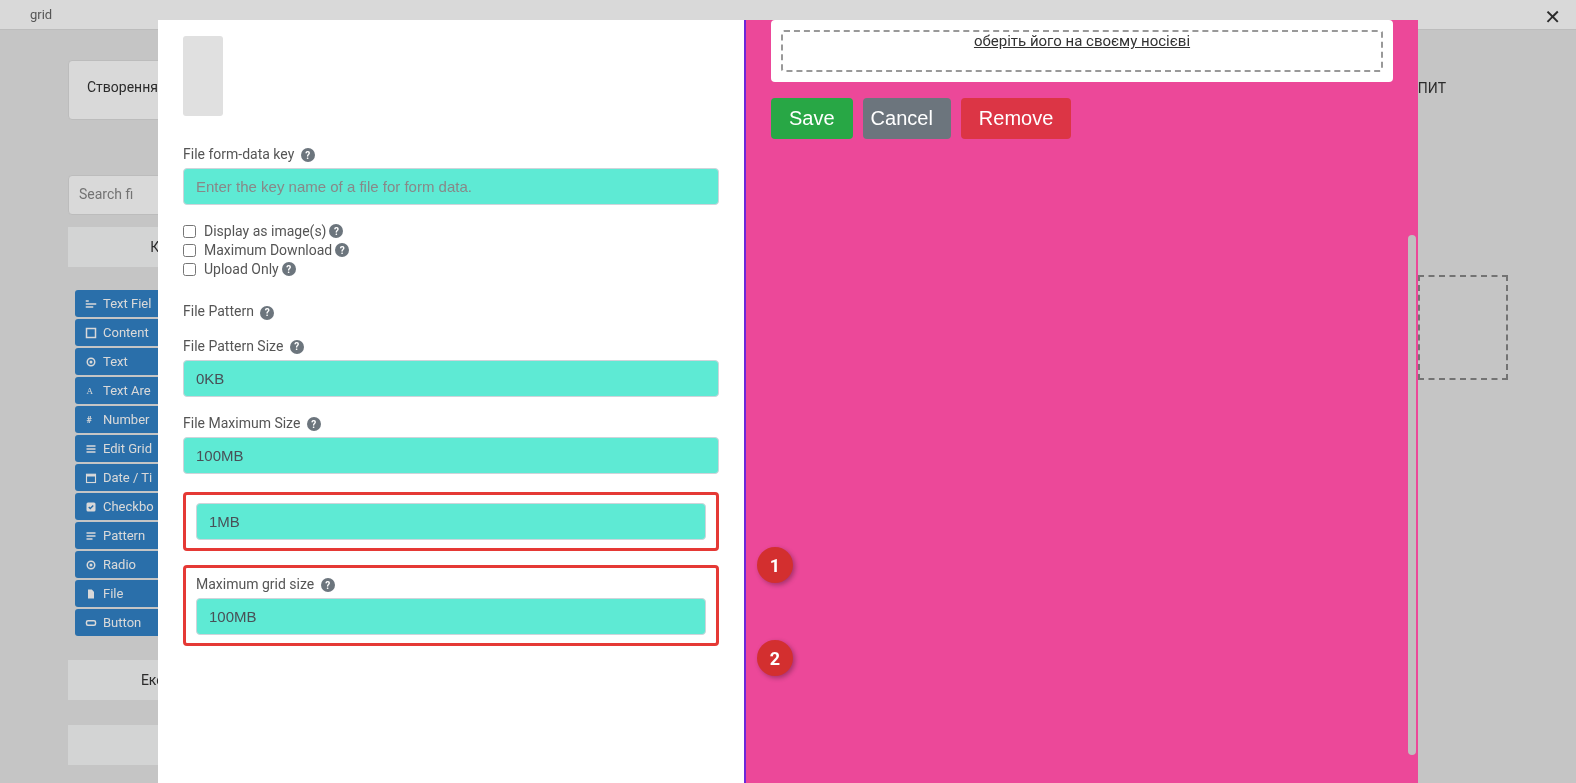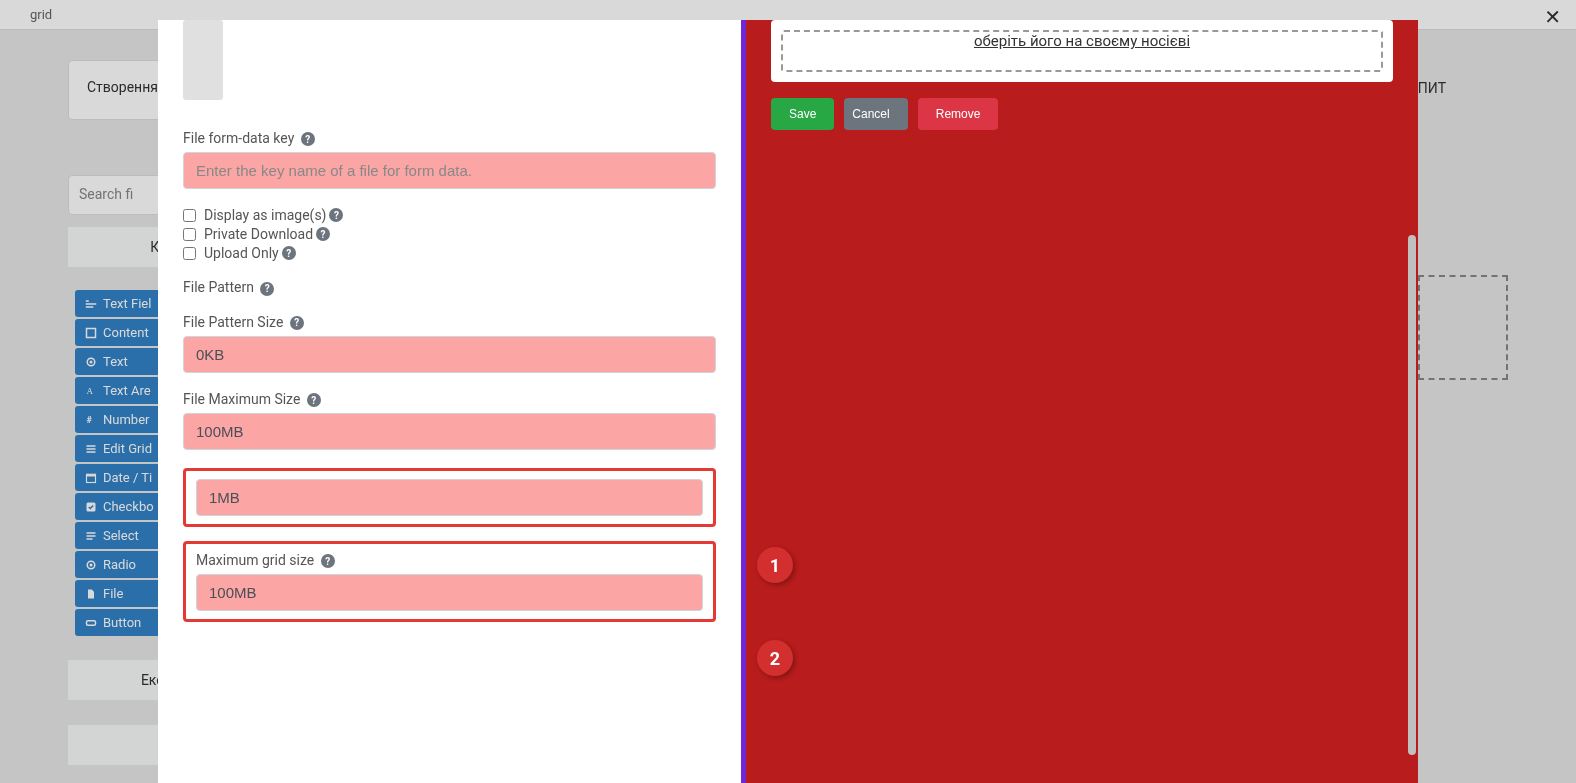--- a/index.html
+++ b/index.html
@@ -134,28 +134,28 @@
       position: absolute;
       top: 20px;
       left: 158px;
       right: 158px;
       bottom: 0;
       background: #fff;
       display: flex;
     }
     .modal-left {
       width: 588px;
-      padding: 0 25px 20px 25px;
+      padding: 16px 25px 20px 25px;
       overflow-y: auto;
-      border-right: 5px solid #6d28d9;
+      border-right: 2px solid #6d28d9;
     }
     .modal-right {
       flex: 1;
       padding: 0 25px 20px 25px;
-      background: #b91c1c;
+      background: #ec4899;
       position: relative;
       overflow-y: auto;
     }
     .modal-right-inner {
       padding-bottom: 20px;
     }
     .scrollbar-track {
       position: absolute;
       right: 2px;
       top: 10px;
@@ -203,28 +203,28 @@
       margin-left: 3px;
       vertical-align: middle;
     }
     .form-control {
       width: 100%;
       padding: 9px 12px;
       font-size: 15px;
       border: 1px solid #ced4da;
       border-radius: 4px;
       color: #495057;
-      background: #fca5a5;
+      background: #5eead4;
     }
     .form-control::placeholder {
       color: #888;
     }
     
     .checkbox-group {
-      margin-bottom: 18px;
+      margin-bottom: 26px;
     }
     .checkbox-row {
       display: flex;
       align-items: center;
       margin-bottom: 3px;
       font-size: 14px;
       color: #555;
     }
     .checkbox-row input[type="checkbox"] {
       margin-right: 8px;
@@ -278,21 +278,21 @@
       color: #333;
       text-decoration: underline;
     }
     
     .btn-row {
       display: flex;
       gap: 10px;
     }
     .btn {
       padding: 9px 18px;
-      font-size: 12px;
+      font-size: 20px;
       border: none;
       border-radius: 4px;
       cursor: pointer;
       color: #fff;
     }
     .btn-success { background: #28a745; }
     .btn-secondary { background: #6c757d; padding-left: 8px; }
     .btn-danger { background: #dc3545; }
   </style>
 </head>
@@ -364,21 +364,21 @@
           <path d="M5 8l2 2 4-4" fill="none" stroke="#3283c8" stroke-width="2"></path>
         </svg>
         <span>Checkbo</span>
       </div>
     <div class="bg-comp-item">
         <svg viewBox="0 0 16 16">
           <rect x="2" y="3" width="12" height="2"></rect>
           <rect x="2" y="7" width="12" height="2"></rect>
           <rect x="2" y="11" width="8" height="2"></rect>
         </svg>
-        <span>Select</span>
+        <span>Pattern</span>
       </div>
     <div class="bg-comp-item">
         <svg viewBox="0 0 16 16">
           <circle cx="8" cy="8" r="5" fill="none" stroke="#fff" stroke-width="2"></circle>
           <circle cx="8" cy="8" r="2"></circle>
         </svg>
         <span>Radio</span>
       </div>
     <div class="bg-comp-item">
         <svg viewBox="0 0 16 16">
@@ -413,21 +413,21 @@
       </div>
 
       <div class="checkbox-group">
         <div class="checkbox-row">
           <input type="checkbox" style="">
           <span>Display as image(s)</span>
           <span class="help-icon">?</span>
         </div>
         <div class="checkbox-row">
           <input type="checkbox" style="">
-          <span>Private Download</span>
+          <span>Maximum Download</span>
           <span class="help-icon">?</span>
         </div>
         <div class="checkbox-row">
           <input type="checkbox" style="">
           <span>Upload Only</span>
           <span class="help-icon">?</span>
         </div>
       </div>
 
       <div class="form-group">

